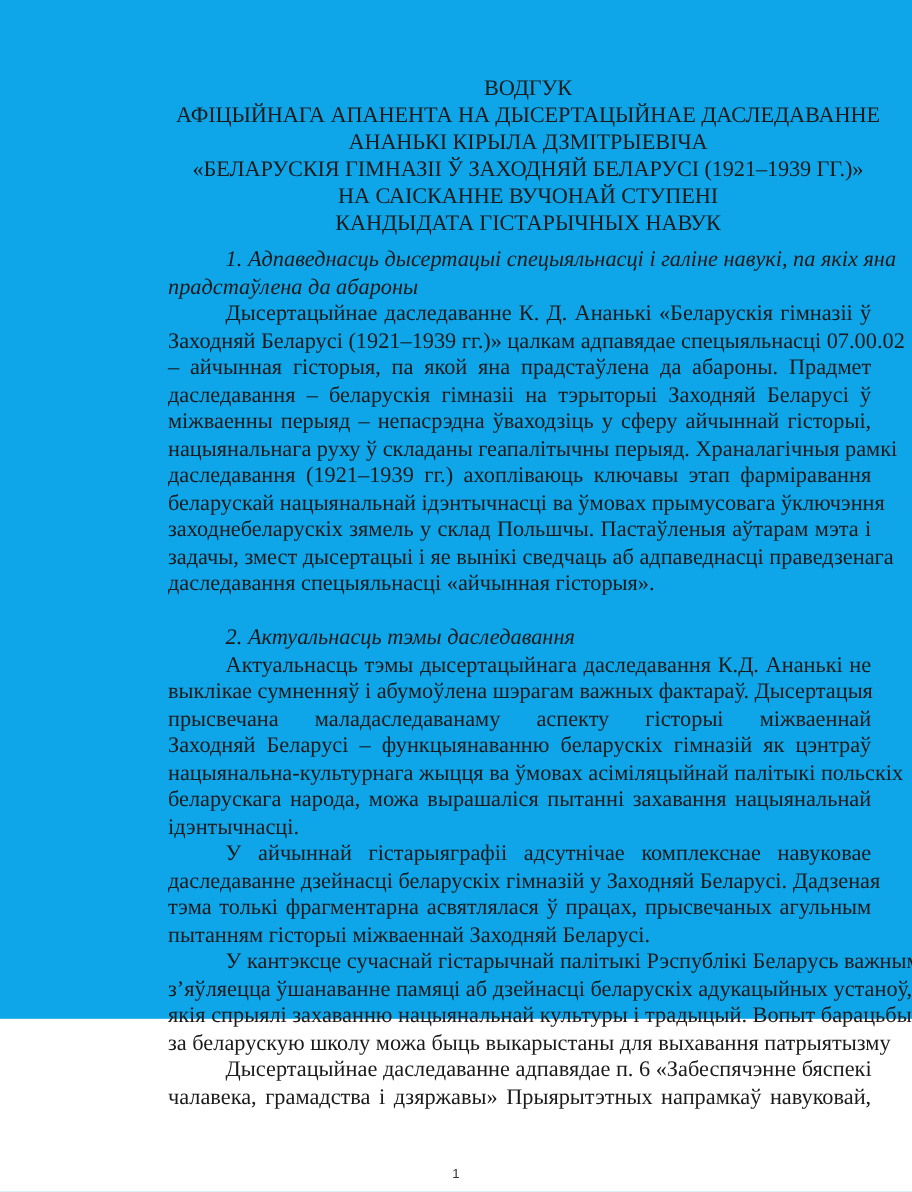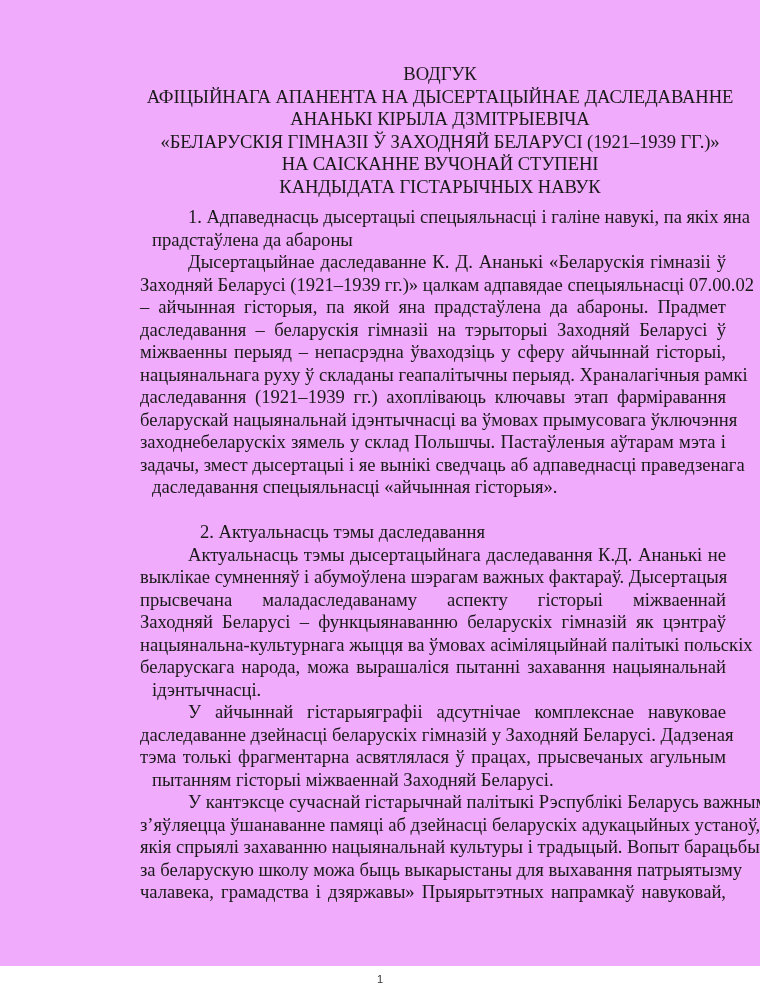--- a/index.html
+++ b/index.html
@@ -12,22 +12,22 @@
       height: 993px;
       position: relative;
       overflow: hidden;
       font-family: "Liberation Serif", "DejaVu Serif", serif;
       color: #1a1a1a;
     }
     .page {
       position: absolute;
       left: 0; top: 0;
       width: 760px;
-      height: 966px;
-      background: #f0abfc;
+      height: 849px;
+      background: #0ea5e9;
     }
     .heading-block {
       position: absolute;
       left: 140px;
       width: 600px;
       top: 63px;
       text-align: center;
       font-size: 18.6px;
       line-height: 22.5px;
       letter-spacing: -0.1px;
@@ -44,24 +44,23 @@
     }
     .line {
       display: block;
       white-space: nowrap;
       text-align: justify;
       text-align-last: justify;
       height: 22.5px;
     }
     .line.last {
       text-align-last: left;
-      margin-left: 12px;
     }
     .indent { padding-left: 48px; }
-    .section-title { }
+    .section-title { font-style: italic; }
     .gap { height: 22.5px; }
     .page-number {
       position: absolute;
       left: 0; right: 0;
       top: 973px;
       text-align: center;
       font-family: "Liberation Sans", "DejaVu Sans", sans-serif;
       font-size: 11px;
       color: #333;
     }
@@ -124,20 +123,21 @@
       </div>
 
       <div>
         <span class="line indent">У кантэксце сучаснай гістарычнай палітыкі Рэспублікі Беларусь важным</span>
         <span class="line">з’яўляецца ўшанаванне памяці аб дзейнасці беларускіх адукацыйных устаноў,</span>
         <span class="line">якія спрыялі захаванню нацыянальнай культуры і традыцый. Вопыт барацьбы</span>
         <span class="line">за беларускую школу можа быць выкарыстаны для выхавання патрыятызму</span>
       </div>
 
       <div>
+        <span class="line indent">Дысертацыйнае даследаванне адпавядае п. 6 «Забеспячэнне бяспекі</span>
         <span class="line">чалавека, грамадства і дзяржавы» Прыярытэтных напрамкаў навуковай,</span>
 
       </div>
     </div>
   </div>
 
   <div class="page-number">1</div>
 </div>
 
 </body></html>

